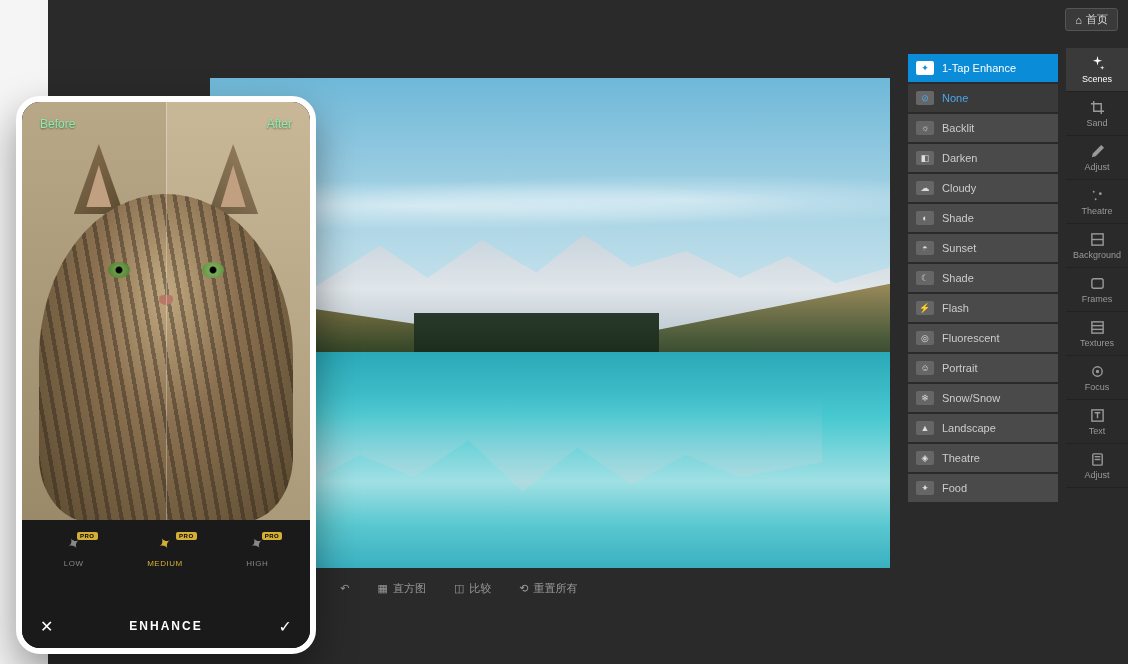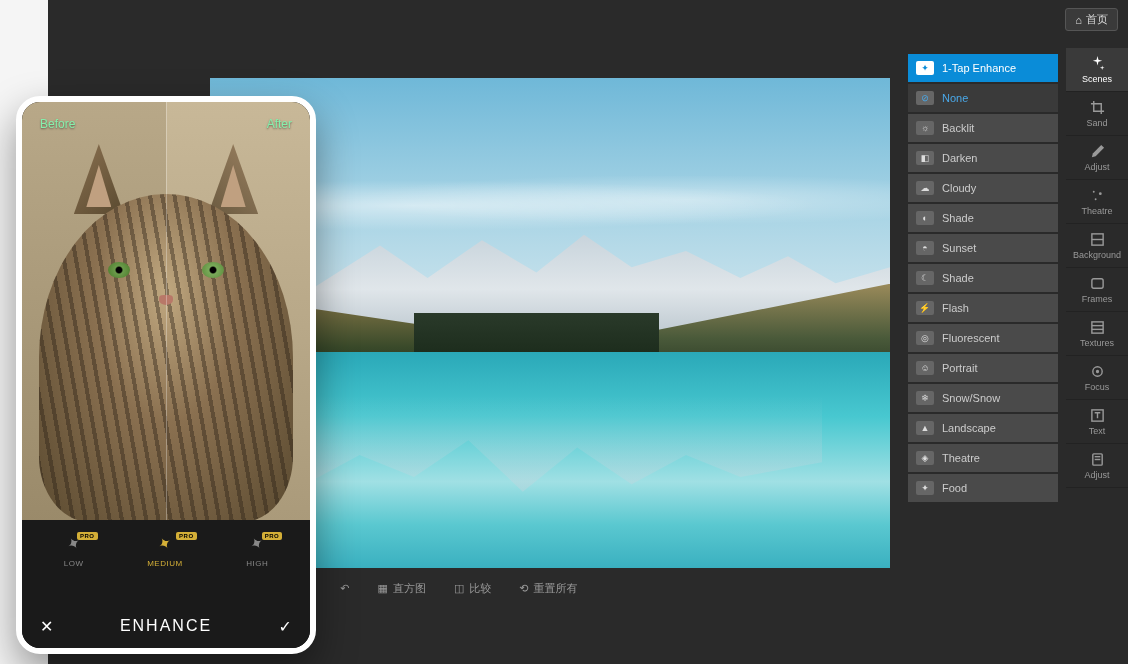--- a/index.html
+++ b/index.html
@@ -60,21 +60,21 @@
 .cat-eye-r { position: absolute; top: 38%; right: 30%; width: 22px; height: 16px; background: radial-gradient(circle, #000 20%, #7aaa5a 30%, #5a8a3a 100%); border-radius: 50%; }
 .cat-nose { position: absolute; top: 46%; left: 50%; transform: translateX(-50%); width: 14px; height: 10px; background: #b87868; border-radius: 40% 40% 60% 60%; }
 .divider-line { position: absolute; top: 0; left: 50%; width: 1px; height: 100%; background: rgba(255,255,255,0.3); }
 .mobile-controls { position: absolute; bottom: 0; left: 0; right: 0; height: 128px; background: #1a1a1a; }
 .intensity-row { display: flex; justify-content: space-around; padding: 14px 10px 6px; }
 .intensity-item { display: flex; flex-direction: column; align-items: center; gap: 6px; color: #888; font-size: 8px; letter-spacing: 0.5px; cursor: pointer; position: relative; }
 .intensity-item.active { color: #d4af37; }
 .wand { font-size: 16px; transform: rotate(-30deg); }
 .pro-badge { position: absolute; top: -2px; right: -14px; background: #d4af37; color: #000; font-size: 6px; padding: 1px 3px; border-radius: 2px; font-weight: bold; }
 .mobile-footer { position: absolute; bottom: 0; left: 0; right: 0; height: 44px; display: flex; align-items: center; justify-content: space-between; padding: 0 18px; }
-.mobile-title { position: absolute; left: 50%; transform: translateX(-50%); color: #fff; font-size: 16px; font-weight: normal; letter-spacing: 2px; }
+.mobile-title { position: absolute; left: 50%; transform: translateX(-50%); color: #fff; font-size: 12px; font-weight: bold; letter-spacing: 2px; }
 .mobile-close, .mobile-confirm { color: #fff; font-size: 16px; cursor: pointer; }
 </style>
 </head>
 <body>
 
 <div class="app-window">
 
   <div class="top-bar">
     <button class="home-btn">
       <span>⌂</span>

